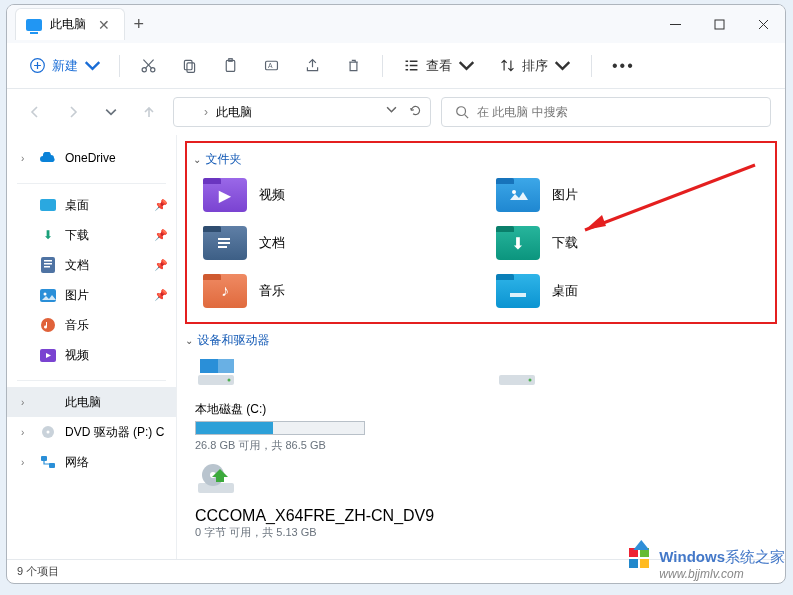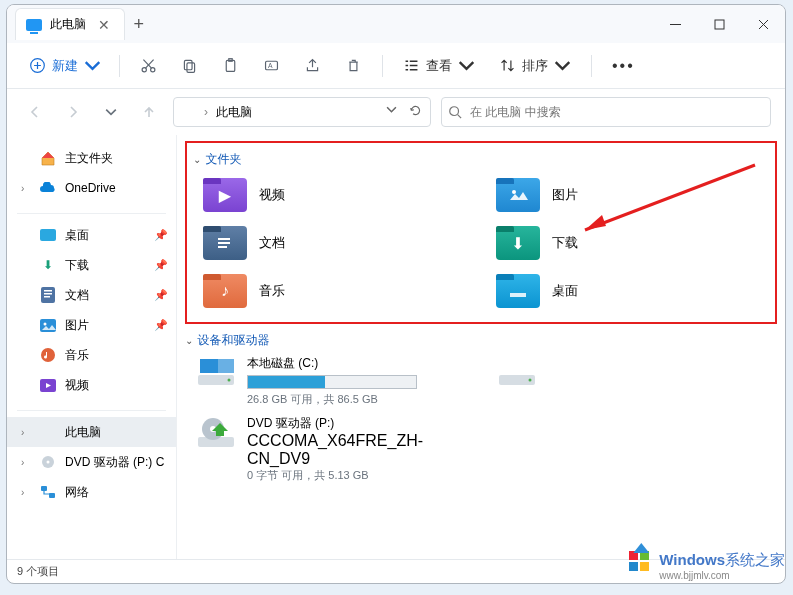--- a/index.html
+++ b/index.html
@@ -25,21 +25,21 @@
 .tbtn svg { width: 17px; height: 17px; }
 .tsep { width: 1px; height: 22px; background: #dfe3e8; margin: 0 6px; }
 
 
 .addrrow { height: 46px; display: flex; align-items: center; padding: 0 14px; gap: 10px; }
 .navbtn { width: 28px; height: 28px; display: flex; align-items: center; justify-content: center; color: #6a737d; }
 .navbtn.disabled { color: #c6ccd2; }
 .addrbox { flex: 1; height: 30px; border: 1px solid #d6dbe0; border-radius: 4px; display: flex; align-items: center; padding: 0 8px; gap: 8px; font-size: 12px; }
 .addrbox .chev { color: #888; }
 .addr-right { margin-left: auto; display: flex; gap: 12px; color: #666; }
-.searchbox { width: 330px; height: 30px; border: 1px solid #d6dbe0; border-radius: 4px; display: flex; align-items: center; padding: 0 6px; gap: 8px; font-size: 12px; color: #777; }
+.searchbox { width: 330px; height: 30px; border: 1px solid #d6dbe0; border-radius: 4px; display: flex; align-items: center; padding: 0 13px; gap: 8px; font-size: 12px; color: #777; }
 
 
 .body { flex: 1; display: flex; min-height: 0; }
 .sidebar { width: 170px; border-right: 1px solid #eceff2; padding: 8px 0; font-size: 12px; overflow: hidden; display: flex; flex-direction: column; }
 .sb-item { display: flex; align-items: center; height: 30px; padding: 0 8px 0 14px; gap: 8px; position: relative; }
 .sb-item .chev { width: 10px; color: #777; font-size: 10px; }
 .sb-item .ico { width: 18px; height: 16px; display: flex; align-items: center; justify-content: center; }
 .sb-item .lbl { flex: 1; white-space: nowrap; overflow: hidden; text-overflow: ellipsis; }
 .sb-item .pin { color: #6a737d; font-size: 11px; }
 .sb-item.sel { background: #eaeef2; }
@@ -64,42 +64,42 @@
 .ficon.downloads { background: linear-gradient(#27b59c,#0b957e); }
 .ficon.downloads::before { background: #0a7f6b; }
 .ficon.music { background: linear-gradient(#ef8a63,#e06a3d); }
 .ficon.music::before { background: #cf5a30; }
 .ficon.desktop { background: linear-gradient(#2fb4e8,#0b94d1); }
 .ficon.desktop::before { background: #0a7fb8; }
 
 .ficon .glyph { position: absolute; inset: 0; display: flex; align-items: center; justify-content: center; color: #fff; font-size: 16px; }
 
 .drive-grid { display: grid; grid-template-columns: 1fr 1fr; gap: 8px 20px; padding-left: 10px; }
-.drive { display: flex; gap: 10px; }
+.drive { display: flex; gap: 10px; flex-direction: column; }
 .drive-icon { width: 42px; height: 36px; display: flex; align-items: center; justify-content: center; }
 .drive-info { flex: 1; font-size: 12px; }
 .drive-bar { width: 170px; height: 14px; border: 1px solid #b8c0c8; background: #eef1f4; margin: 3px 0; position: relative; }
 .drive-bar .fill { position: absolute; top: 0; left: 0; bottom: 0; background: #2da0d8; }
 .drive-sub { color: #6a737d; font-size: 11px; }
 
 .status { height: 24px; border-top: 1px solid #e5e9ed; font-size: 11px; color: #444; padding: 0 10px; display: flex; align-items: center; }
 
 
 .arrow { position: absolute; top: 160px; left: 570px; width: 190px; height: 80px; pointer-events: none; }
 
 
 .watermark { position: absolute; right: 8px; bottom: 14px; display: flex; align-items: flex-start; gap: 6px; font-size: 15px; color: #4378c8; pointer-events: none; }
 .watermark .wlogo { width: 24px; height: 24px; position: relative; }
 .watermark .wlogo::before { content:''; position:absolute; top:-8px; left:4px; width:16px; height:10px; background:#2f8fd8; clip-path: polygon(50% 0,100% 100%,0 100%);}
 .watermark .grid { width:20px; height:20px; display:grid; grid-template-columns:1fr 1fr; grid-template-rows:1fr 1fr; gap:2px;}
 .watermark .grid div:nth-child(1){background:#e23;}
 .watermark .grid div:nth-child(2){background:#6b3;}
 .watermark .grid div:nth-child(3){background:#28c;}
 .watermark .grid div:nth-child(4){background:#fb2;}
-.watermark .sub { font-size: 10px; color: #888; display: block; }
+.watermark .sub { font-size: 12px; color: #888; display: block; font-style: italic; }
 </style>
 </head>
 <body>
 
 <div class="window">
 
   <div class="titlebar">
     <div class="tab">
       <span class="icon-pc"></span>
       <span class="tab-title">此电脑</span>
@@ -242,30 +242,20 @@
           <circle cx="7" cy="7" r="5" fill="none" stroke="currentColor" stroke-width="1.4"></circle>
           <line x1="11" y1="11" x2="15" y2="15" stroke="currentColor" stroke-width="1.4"></line>
         </svg>
       <span>在 此电脑 中搜索</span>
     </div>
   </div>
 
   <div class="body">
     <div class="sidebar">
       <div class="sb-item">
-        <span class="chev"></span>
-        <span class="ico">
-            <svg width="16" height="16" viewBox="0 0 16 16">
-              <path d="M2 8 L8 2 L14 8 V15 H2 Z" fill="#f7b24a" stroke="#bf7c1e" stroke-width="0.6"></path>
-              <path d="M2 8 L8 2 L14 8" fill="#e44"></path>
-            </svg>
-          </span>
-        <span class="lbl">主文件夹</span>
-      </div>
-      <div class="sb-item">
         <span class="chev">›</span>
         <span class="ico">
             <svg width="18" height="12" viewBox="0 0 18 12">
               <path d="M4 10 a3 3 0 0 1 0 -6 a4 4 0 0 1 8 -1 a3 3 0 0 1 3 3 a2.5 2.5 0 0 1 -1 4 Z" fill="#0a82d8"></path>
             </svg>
           </span>
         <span class="lbl">OneDrive</span>
       </div>
       <div class="sb-group-gap"></div>
       <div style="border-top:1px solid #eceff2;margin:0 10px 6px"></div>
@@ -460,21 +450,20 @@
         <div class="drive">
           <div class="drive-icon">
               <svg width="40" height="36">
                 <rect x="2" y="22" width="36" height="10" rx="2" fill="#d6dde3"></rect>
                 <circle cx="17" cy="14" r="11" fill="#b9c4ce"></circle>
                 <circle cx="17" cy="14" r="3" fill="#fff"></circle>
                 <path d="M24 8 l8 8 l-4 0 l0 5 l-8 0 l0 -5 l-4 0 Z" fill="#3caa3c"></path>
               </svg>
             </div>
           <div class="drive-info">
-            <div>DVD 驱动器 (P:)</div>
             <div style="font-size:16px">CCCOMA_X64FRE_ZH-CN_DV9</div>
             <div class="drive-sub">0 字节 可用，共 5.13 GB</div>
           </div>
         </div>
       </div>
     </div>
   </div>
 
   <div class="status">
     <span>9 个项目</span>

